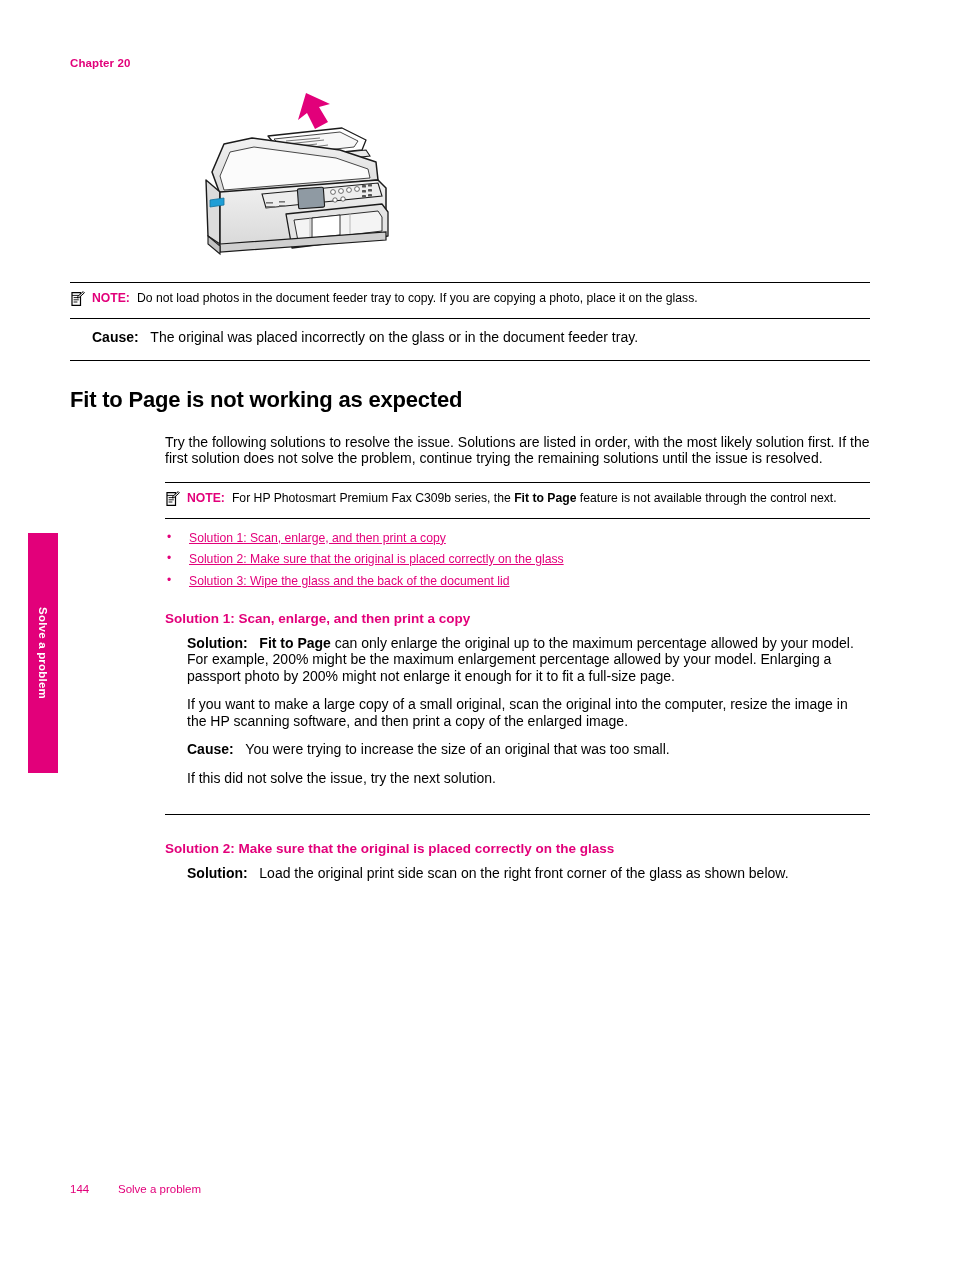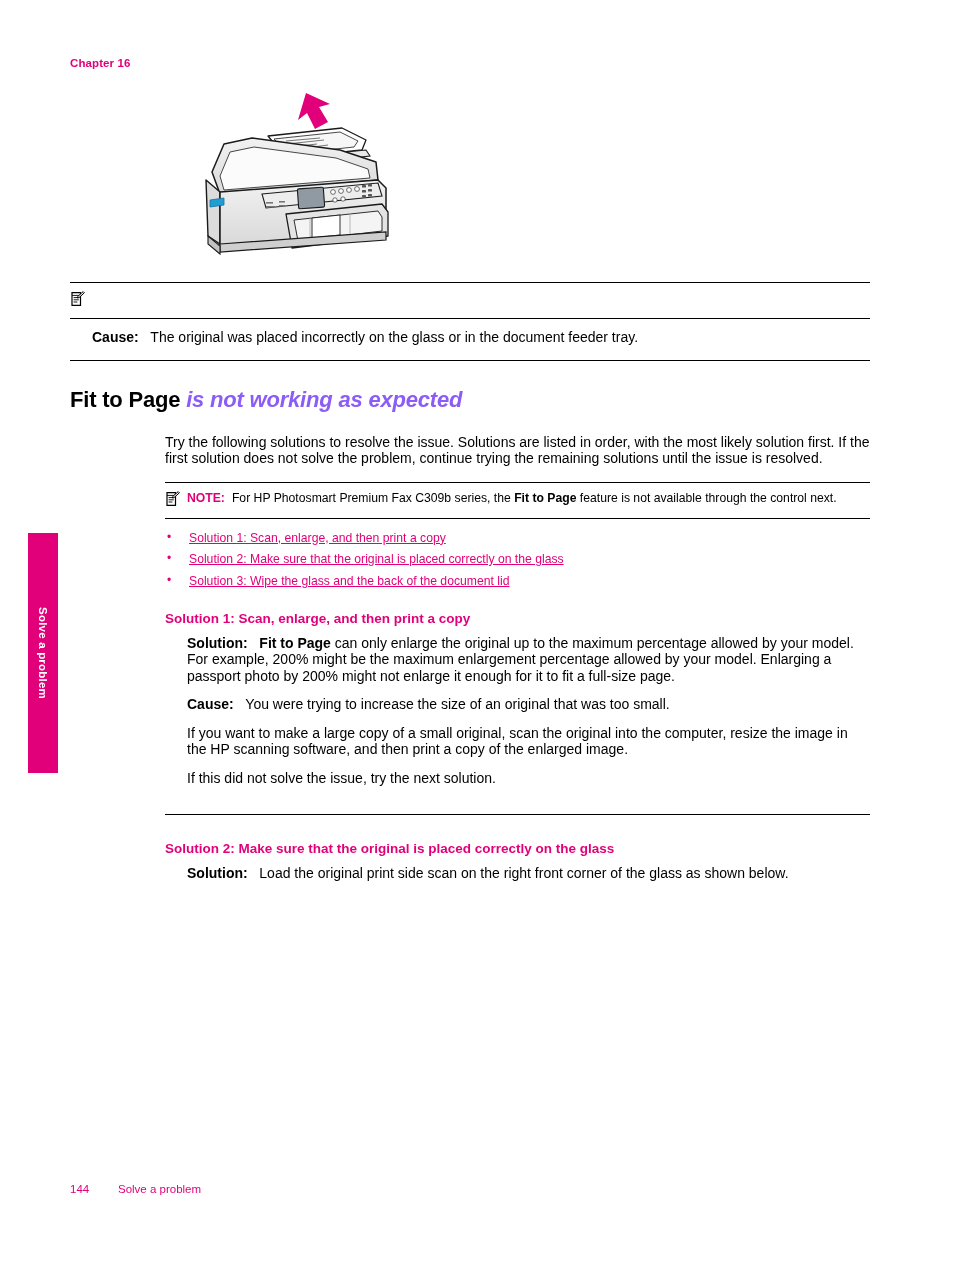--- a/index.html
+++ b/index.html
@@ -122,21 +122,21 @@
     margin: 0;
   }
 
   
   h1.doc-h1 {
     font-size: 22px;
     font-weight: bold;
     margin: 26px 0 12px 0;
     letter-spacing: -0.2px;
   }
-  h1.doc-h1 .accent { color: #8b5cf6; font-style: italic; }
+  h1.doc-h1 .accent { color: #000000; }
 
   h2.doc-h2 {
     font-size: 13.5px;
     font-weight: bold;
     color: #e2007a;
     margin: 20px 0 9px 0;
   }
 
   
   ul.link-list {
@@ -173,21 +173,21 @@
     color: #e2007a;
     font-weight: normal;
   }
   .footer .pg { display: inline-block; width: 48px; }
 </style>
 </head>
 <body>
 
 <div class="page">
 
-  <div class="header-chapter">Chapter 16</div>
+  <div class="header-chapter">Chapter 20</div>
 
   <div class="side-tab">
     <span class="side-tab-label">Solve a problem</span>
   </div>
 
   <div class="content">
 
     <div class="figure">
       <svg width="230" height="180" viewBox="0 0 230 180" xmlns="http://www.w3.org/2000/svg">
         <defs>
@@ -266,20 +266,23 @@
       <div class="note-inner">
         <div class="note-icon">
           <svg width="15" height="16" viewBox="0 0 15 16" xmlns="http://www.w3.org/2000/svg">
             <path d="M2 1.6 L10.5 1.6 L10.5 14.4 L2 14.4 Z" fill="#fff" stroke="#000" stroke-width="1.2"></path>
             <line x1="2" y1="4.4" x2="10.5" y2="4.4" stroke="#000" stroke-width="0.9"></line>
             <line x1="3.6" y1="6.6" x2="8.8" y2="6.6" stroke="#000" stroke-width="0.9"></line>
             <line x1="3.6" y1="8.8" x2="8.8" y2="8.8" stroke="#000" stroke-width="0.9"></line>
             <line x1="3.6" y1="11" x2="7.4" y2="11" stroke="#000" stroke-width="0.9"></line>
             <path d="M7.8 5.4 L13.2 0.6 L14.4 1.8 L9 6.6 L7.4 7 Z" fill="#fff" stroke="#000" stroke-width="1"></path>
           </svg>
+        </div>
+        <div class="note-body">
+          <span class="note-label">NOTE:</span><span>Do not load photos in the document feeder tray to copy. If you are copying a photo, place it on the glass.</span>
         </div>
       </div>
     </div>
 
     <div class="para" style="margin-left:22px;">
       <span class="lbl-bold">Cause:</span>
       &nbsp;&nbsp;<span>The original was placed incorrectly on the glass or in the document feeder tray.</span>
     </div>
 
     <hr class="rule" style="margin-top:14px;">
@@ -323,26 +326,26 @@
       </ul>
 
       <h2 class="doc-h2" style="margin-top:22px;">Solution 1: Scan, enlarge, and then print a copy</h2>
 
       <div style="margin-left:22px;width:683px;">
         <div class="para" style="margin-top:4px;">
           <span class="lbl-bold">Solution:</span>
           &nbsp;&nbsp;<span class="lbl-bold">Fit to Page</span><span> can only enlarge the original up to the maximum percentage allowed by your model. For example, 200% might be the maximum enlargement percentage allowed by your model. Enlarging a passport photo by 200% might not enlarge it enough for it to fit a full-size page.</span>
         </div>
 
+        <div class="para" style="margin-top:12px;">If you want to make a large copy of a small original, scan the original into the computer, resize the image in the HP scanning software, and then print a copy of the enlarged image.</div>
+
         <div class="para" style="margin-top:12px;">
           <span class="lbl-bold">Cause:</span>
           &nbsp;&nbsp;<span>You were trying to increase the size of an original that was too small.</span>
         </div>
-
-        <div class="para" style="margin-top:12px;">If you want to make a large copy of a small original, scan the original into the computer, resize the image in the HP scanning software, and then print a copy of the enlarged image.</div>
 
         <div class="para" style="margin-top:12px;">If this did not solve the issue, try the next solution.</div>
       </div>
 
       <hr class="rule-thick" style="margin-top:28px;">
 
       <h2 class="doc-h2" style="margin-top:26px;">Solution 2: Make sure that the original is placed correctly on the glass</h2>
 
       <div style="margin-left:22px;width:683px;">
         <div class="para" style="margin-top:4px;">

